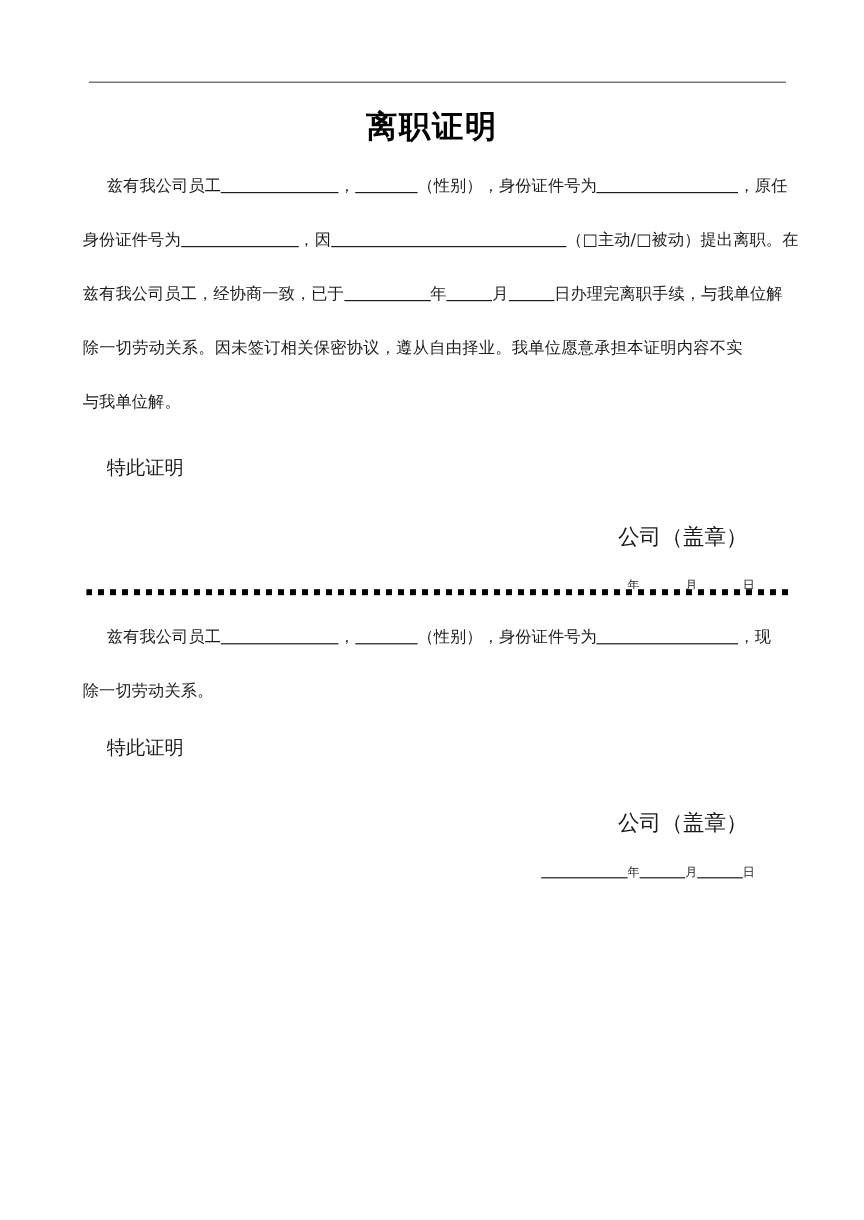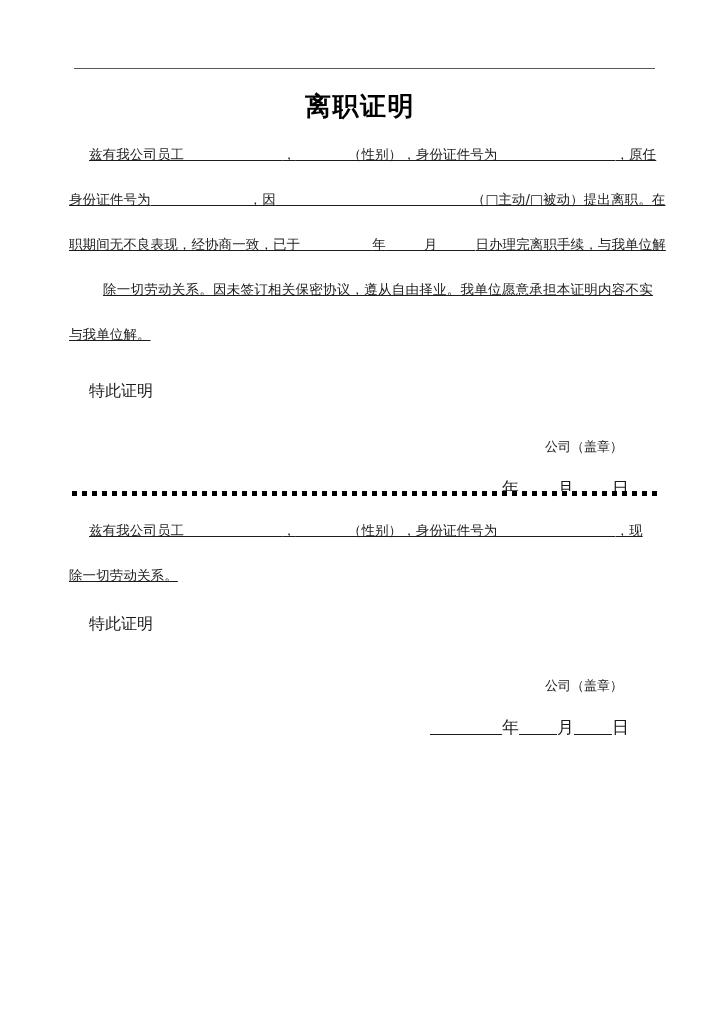--- a/index.html
+++ b/index.html
@@ -80,28 +80,26 @@
     padding: 0;
   }
 
   .para-line {
     font-size: 13.5px;
     line-height: 45px;
     height: 45px;
     white-space: nowrap;
     color: #1c1c1c;
     letter-spacing: 0.1px;
-    text-decoration: underline;
   }
   .para-line.indent { padding-left: 20px; }
 
   
   .para-line.spread {
     letter-spacing: 0.25px;
-    margin-left: 34px;
   }
 
   .blank {
     display: inline-block;
     border-bottom: 1.3px solid #1c1c1c;
     height: 13px;
     vertical-align: -2px;
   }
   .b-sm { width: 38px; }
   .b-md { width: 52px; }
@@ -114,28 +112,28 @@
     margin: 0 auto;
     width: 582px;
   }
   .sig-note {
     font-size: 16px;
     line-height: 40px;
     padding-left: 20px;
     white-space: nowrap;
   }
   .sig-company {
-    font-size: 13px;
+    font-size: 18px;
     line-height: 44px;
     text-align: right;
     padding-right: 28px;
     white-space: nowrap;
   }
   .sig-date {
-    font-size: 17px;
+    font-size: 10px;
     line-height: 40px;
     text-align: right;
     padding-right: 22px;
     white-space: nowrap;
   }
   .gap-sm { height: 14px; }
   .gap-md { height: 20px; }
   .gap-xs { height: 6px; }
 
   .chk { font-family: "DejaVu Sans", sans-serif; }
@@ -152,21 +150,21 @@
     <div class="doc-title">离职证明</div>
 
     <div class="gap-xs"></div>
 
     <div class="body-block">
 
       <div class="para-line indent"><span>兹有我公司员工</span><span class="blank b-xl"></span><span>，</span><span class="blank b-md"></span><span>（性别），身份证件号为</span><span class="blank b-xxl"></span><span>，原任</span></div>
 
       <div class="para-line"><span>身份证件号为</span><span class="blank b-xl"></span><span>，因</span><span class="blank b-reason"></span><span class="chk">（□主动/□被动）提出离职。在</span></div>
 
-      <div class="para-line"><span>职期间无不良表现，经协商一致，已于</span><span class="blank b-lg"></span><span>年</span><span class="blank b-sm"></span><span>月</span><span class="blank b-sm"></span><span>日办理完离职手续，与我单位解</span></div>
+      <div class="para-line"><span>兹有我公司员工，经协商一致，已于</span><span class="blank b-lg"></span><span>年</span><span class="blank b-sm"></span><span>月</span><span class="blank b-sm"></span><span>日办理完离职手续，与我单位解</span></div>
 
       <div class="para-line spread">除一切劳动关系。因未签订相关保密协议，遵从自由择业。我单位愿意承担本证明内容不实</div>
 
       <div class="para-line">与我单位解。</div>
     </div>
 
     <div class="gap-sm"></div>
 
     <div class="sign-block">
       <div class="sig-note">特此证明</div>

